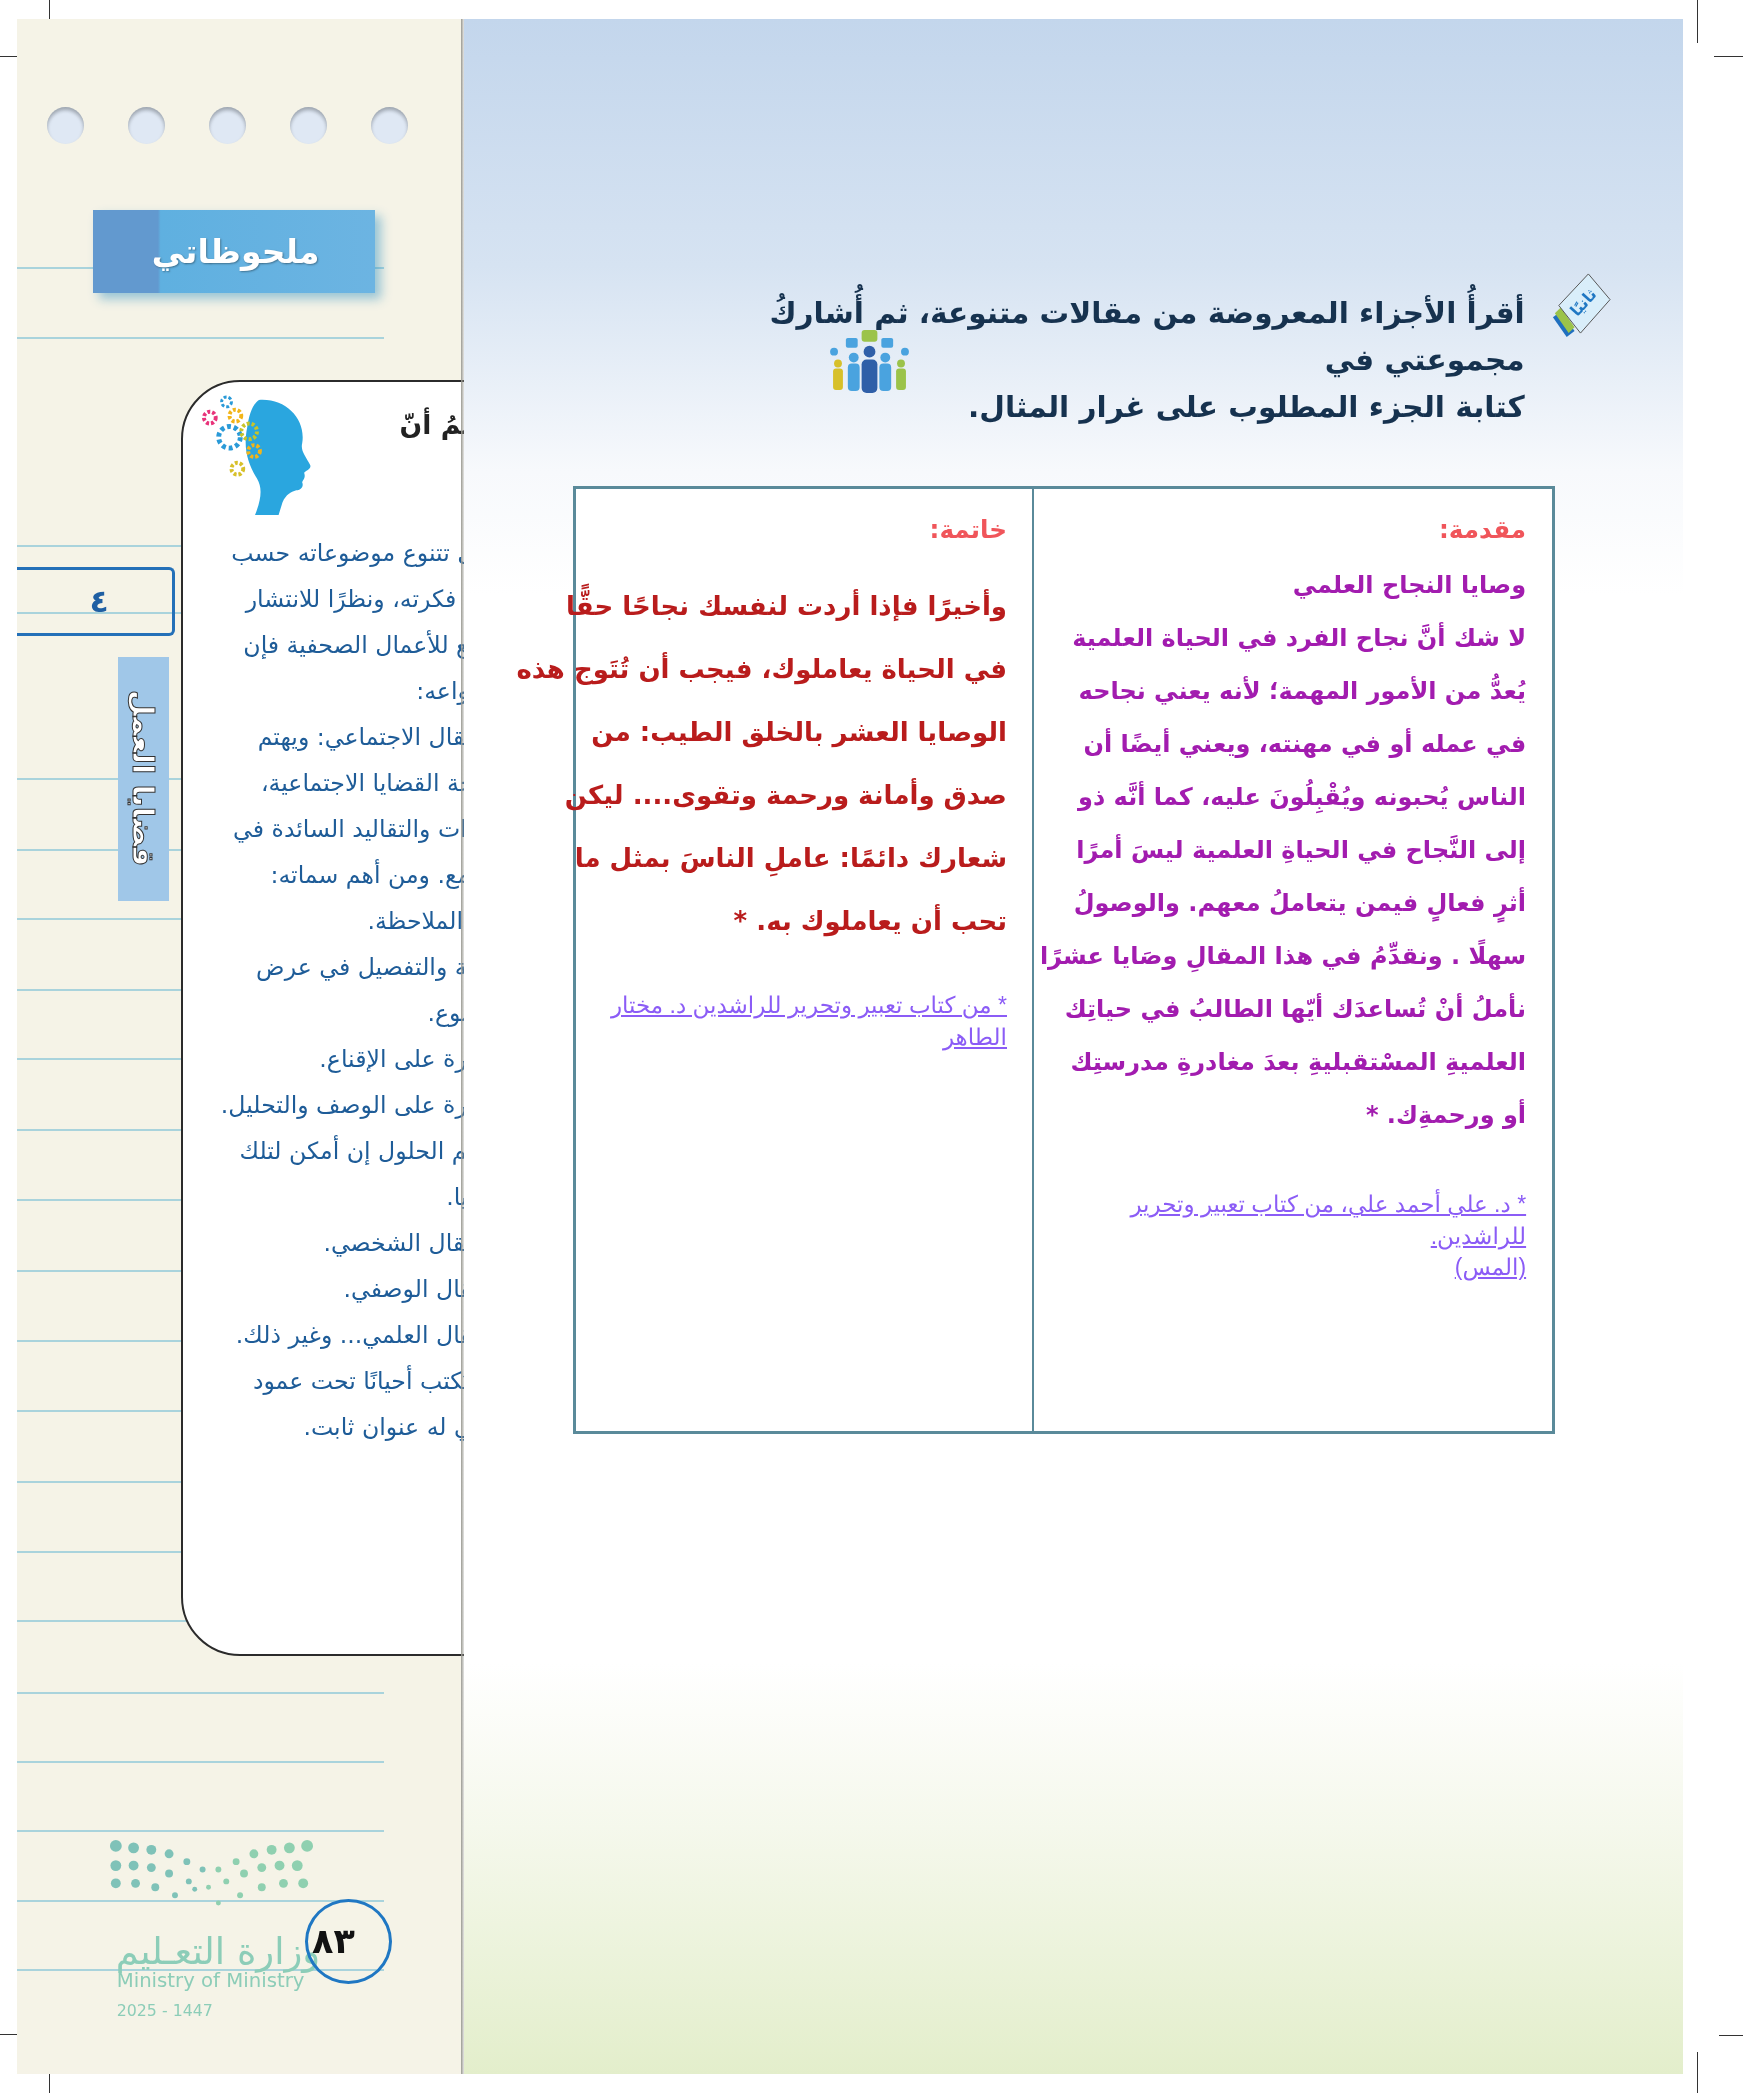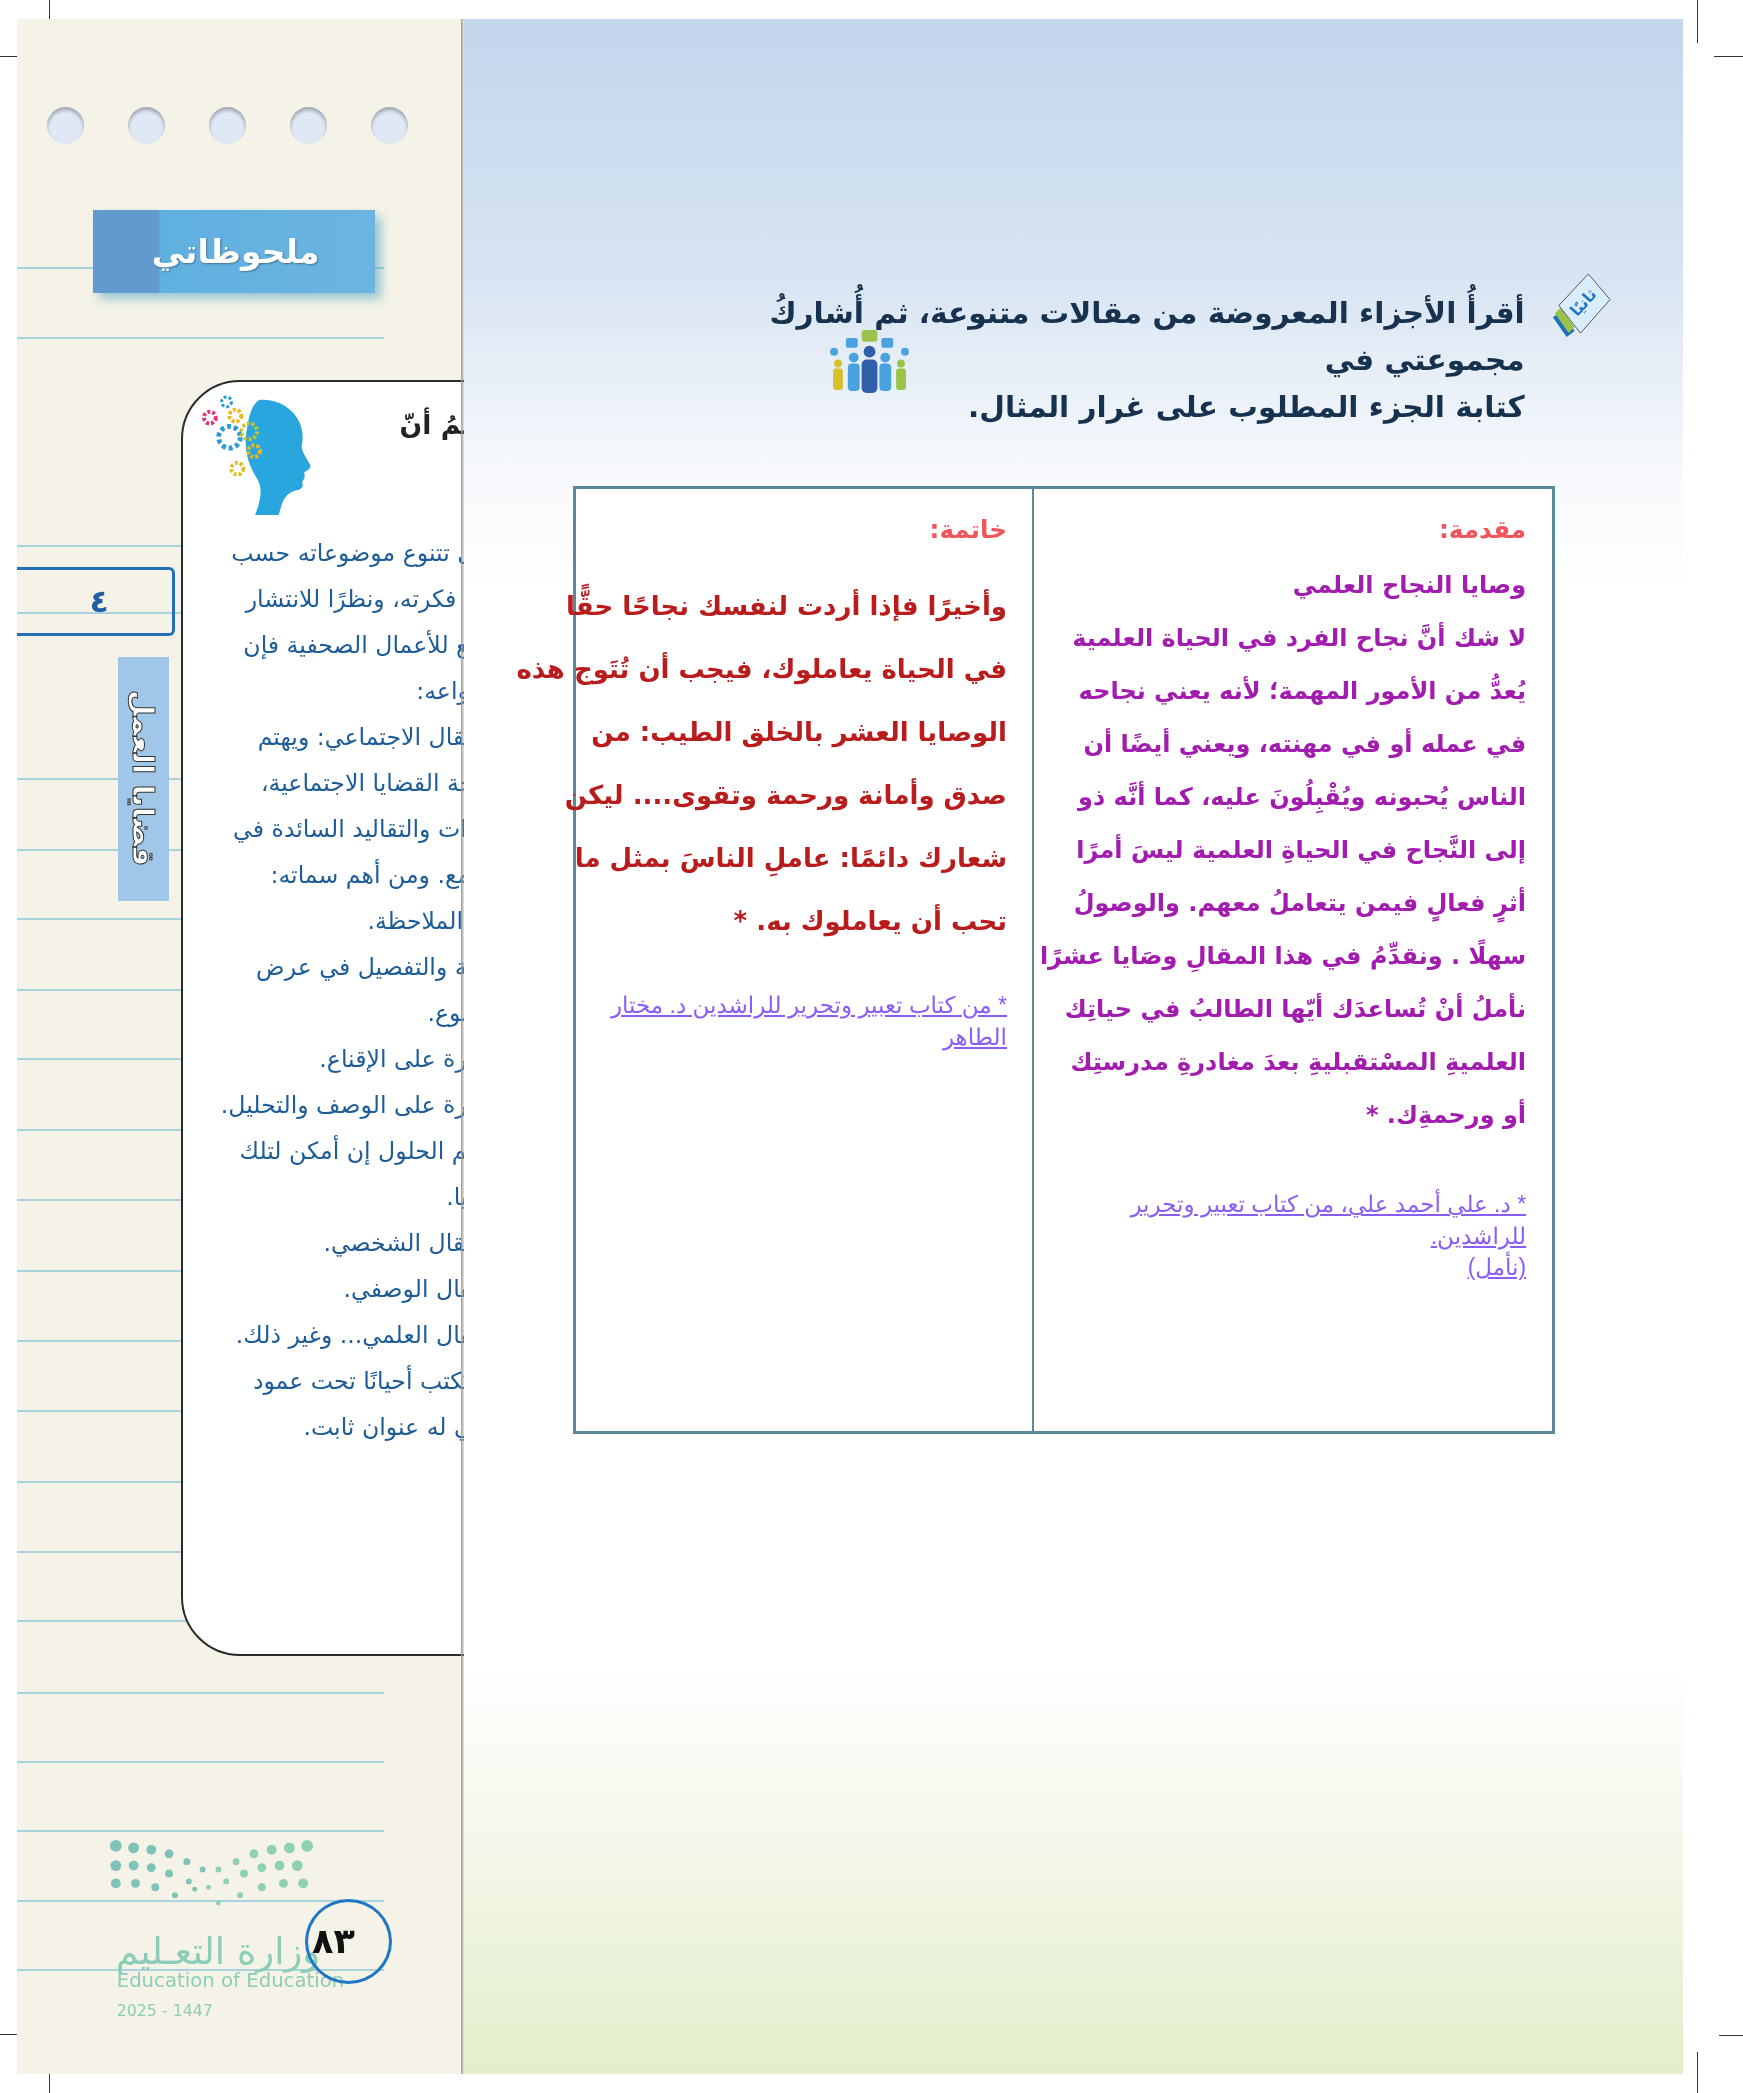--- a/index.html
+++ b/index.html
@@ -199,21 +199,21 @@
         <circle cx="52" cy="52" r="4" fill="#7fc2b8"></circle>
         <circle cx="72" cy="60" r="3" fill="#7fc2b8"></circle>
         <circle cx="92" cy="54" r="2.5" fill="#7fc2b8"></circle>
         <circle cx="116" cy="68" r="2.5" fill="#8fd0b0"></circle>
         <circle cx="138" cy="60" r="3" fill="#8fd0b0"></circle>
         <circle cx="160" cy="52" r="4" fill="#8fd0b0"></circle>
         <circle cx="182" cy="48" r="4.5" fill="#8fd0b0"></circle>
         <circle cx="202" cy="48" r="5" fill="#8fd0b0"></circle>
       </svg>
     <div class="logo-ar">وزارة التعـليم</div>
-    <div class="logo-en">Education of Education</div>
+    <div class="logo-en">Ministry of Ministry</div>
     <div class="logo-year">2025 - 1447</div>
     <div class="page-num">
       <span>٨٣</span>
     </div>
   </div>
 
   <div class="content">
     <svg class="badge" viewBox="0 0 70 70">
       <polygon points="8,48 22,68 30,62 16,42" fill="#1f6fbf"></polygon>
       <polygon points="10,44 24,64 30,58 16,38" fill="#9bc34a"></polygon>
@@ -255,21 +255,21 @@
             <div>الناس يُحبونه ويُقْبِلُونَ عليه، كما أنَّه ذو</div>
             <div>إلى النَّجاح في الحياةِ العلمية ليسَ أمرًا</div>
             <div>أثرٍ فعالٍ فيمن يتعاملُ معهم. والوصولُ</div>
             <div>سهلًا . ونقدِّمُ في هذا المقالِ وصَايا عشرًا</div>
             <div>نأملُ أنْ تُساعدَك أيّها الطالبُ في حياتِك</div>
             <div>العلميةِ المسْتقبليةِ بعدَ مغادرةِ مدرستِك</div>
             <div>أو ورحمةِك. *</div>
           </div>
         <div class="footnote">
           <div>* د. علي أحمد علي، من كتاب تعبير وتحرير للراشدين.</div>
-          <div>(نأمل)</div>
+          <div>(المس)</div>
         </div>
       </div>
 
       <div class="col col-concl">
         <div class="col-label">خاتمة:</div>
         <div class="concl-text" id="concl-lines">
             <div>وأخيرًا فإذا أردت لنفسك نجاحًا حقًّا</div>
             <div>في الحياة يعاملوك، فيجب أن تُتَوج هذه</div>
             <div>الوصايا العشر بالخلق الطيب: من</div>
             <div>صدق وأمانة ورحمة وتقوى.... ليكن</div>

